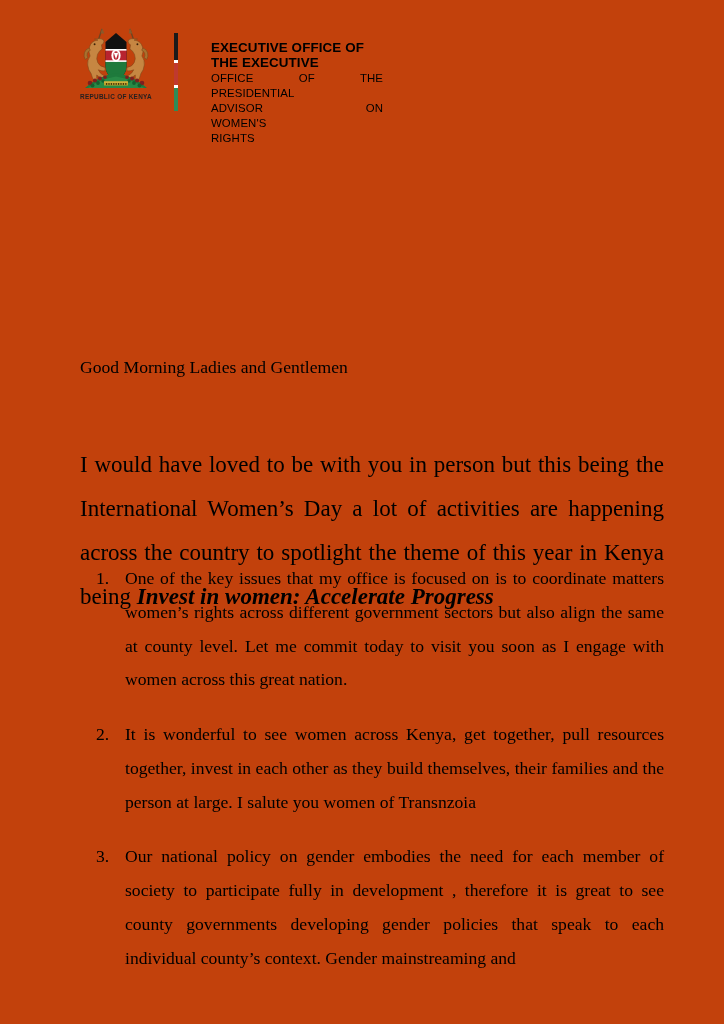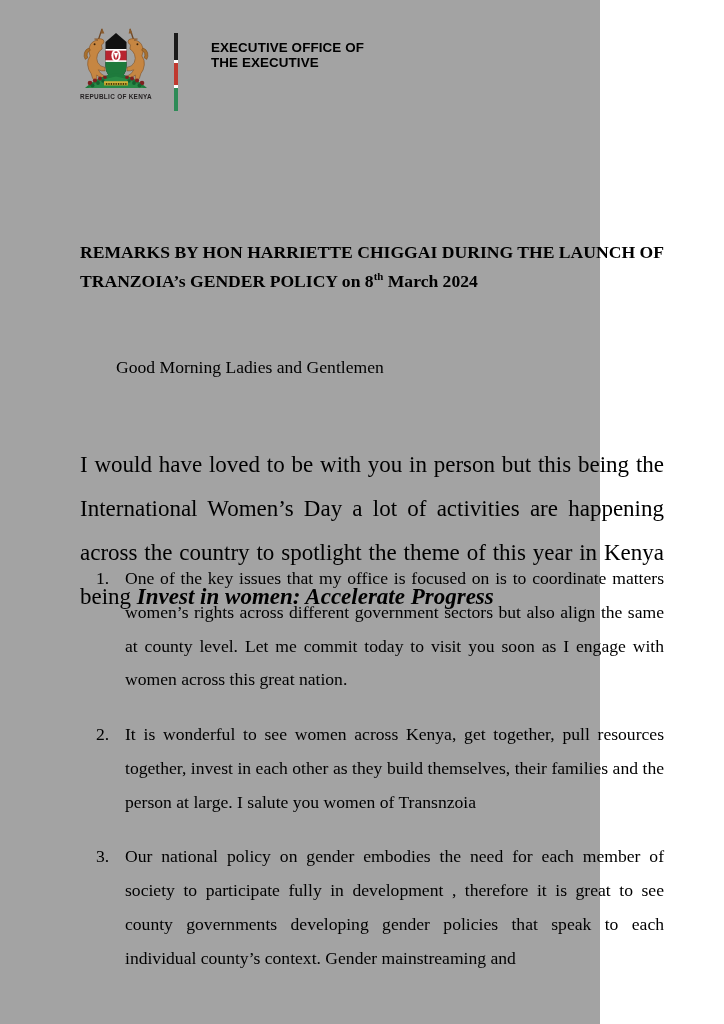--- a/index.html
+++ b/index.html
@@ -11,23 +11,23 @@
     width: 724px;
     height: 1024px;
     overflow: hidden;
     font-family: "Liberation Serif", "DejaVu Serif", serif;
     color: #000000;
     -webkit-font-smoothing: antialiased;
   }
 
   .page {
     position: relative;
-    width: 600px;
+    width: 724px;
     height: 1024px;
-    background: #a3a3a3;
+    background: #c2410c;
     box-sizing: border-box;
   }
 
   
   .letterhead {
     position: absolute;
     left: 70px;
     top: 26px;
     display: flex;
     align-items: flex-start;
@@ -118,21 +118,20 @@
   }
   .title-date { white-space: nowrap; }
 
   
   .salutation {
     position: absolute;
     left: 80px;
     top: 335px;
     font-size: 17.6px;
     line-height: 1.6;
-    margin-left: 36px;
   }
 
   .intro {
     position: absolute;
     left: 80px;
     top: 420px;
     width: 584px;
     font-size: 23px;
     line-height: 1.92;
     text-align: justify;
@@ -273,24 +272,30 @@
       <span class="seg-red"></span>
       <span class="seg-gap"></span>
       <span class="seg-green"></span>
     </div>
 
     <div class="org-block">
       <div class="org-title">
         <span class="ln">EXECUTIVE OFFICE OF</span>
         <span class="ln">THE EXECUTIVE</span>
       </div>
+      <div class="org-sub">
+        <span class="ln">OFFICE OF THE</span>
+        <span class="ln">PRESIDENTIAL</span>
+        <span class="ln">ADVISOR ON</span>
+        <span class="ln last">WOMEN'S</span>
+        <span class="ln last">RIGHTS</span>
+      </div>
     </div>
   </div>
 
-  <h1 class="doc-title"><span>REMARKS BY HON HARRIETTE CHIGGAI DURING THE LAUNCH OF TRANZOIA’s GENDER POLICY</span> <span class="title-date"><span>on</span> <span>8</span><sup>th</sup> <span>March 2024</span></span></h1>
 
   <p class="salutation">Good Morning Ladies and Gentlemen</p>
 
   <p class="intro"><span>I would have loved to be with you in person but this being the International Women’s Day a lot of activities are happening across the country to spotlight the theme of this year in Kenya being </span><span class="theme">Invest in women: Accelerate Progress</span></p>
 
   <ol class="points">
     <li class="point">
       <span class="point-num">1.</span>
       <span class="point-text">One of the key issues that my office is focused on is to coordinate matters women’s rights across different government sectors but also align the same at county level. Let me commit today to visit you soon as I engage with women across this great nation.</span>
     </li>

